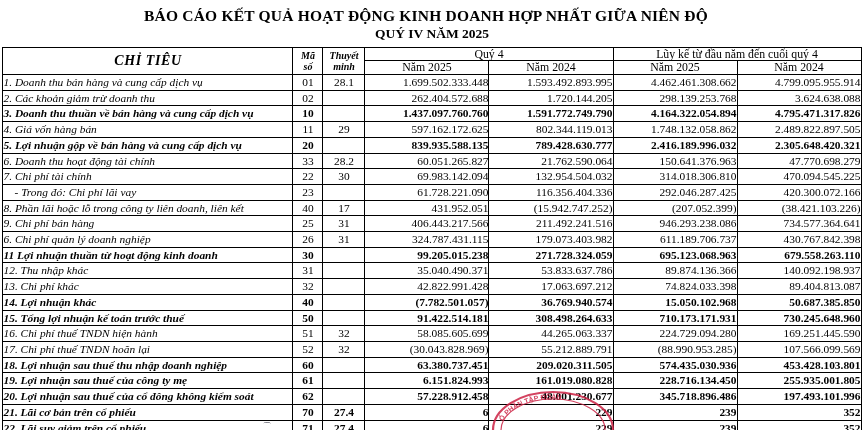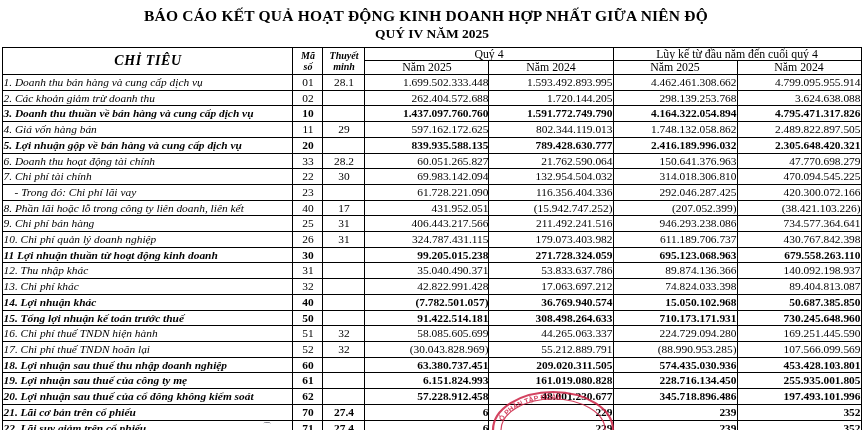--- a/index.html
+++ b/index.html
@@ -250,21 +250,21 @@
         <tr>
           <td class="label">9. Chi phí bán hàng</td>
           <td class="code">25</td>
           <td class="note">31</td>
           <td class="num">406.443.217.566</td>
           <td class="num">211.492.241.516</td>
           <td class="num">946.293.238.086</td>
           <td class="num">734.577.364.641</td>
         </tr>
         <tr>
-          <td class="label">10. Chi phí quản lý doanh nghiệp</td>
+          <td class="label">6. Chi phí quản lý doanh nghiệp</td>
           <td class="code">26</td>
           <td class="note">31</td>
           <td class="num">324.787.431.115</td>
           <td class="num">179.073.403.982</td>
           <td class="num">611.189.706.737</td>
           <td class="num">430.767.842.398</td>
         </tr>
         <tr class="bold">
           <td class="label">11 Lợi nhuận thuần từ hoạt động kinh doanh</td>
           <td class="code">30</td>

